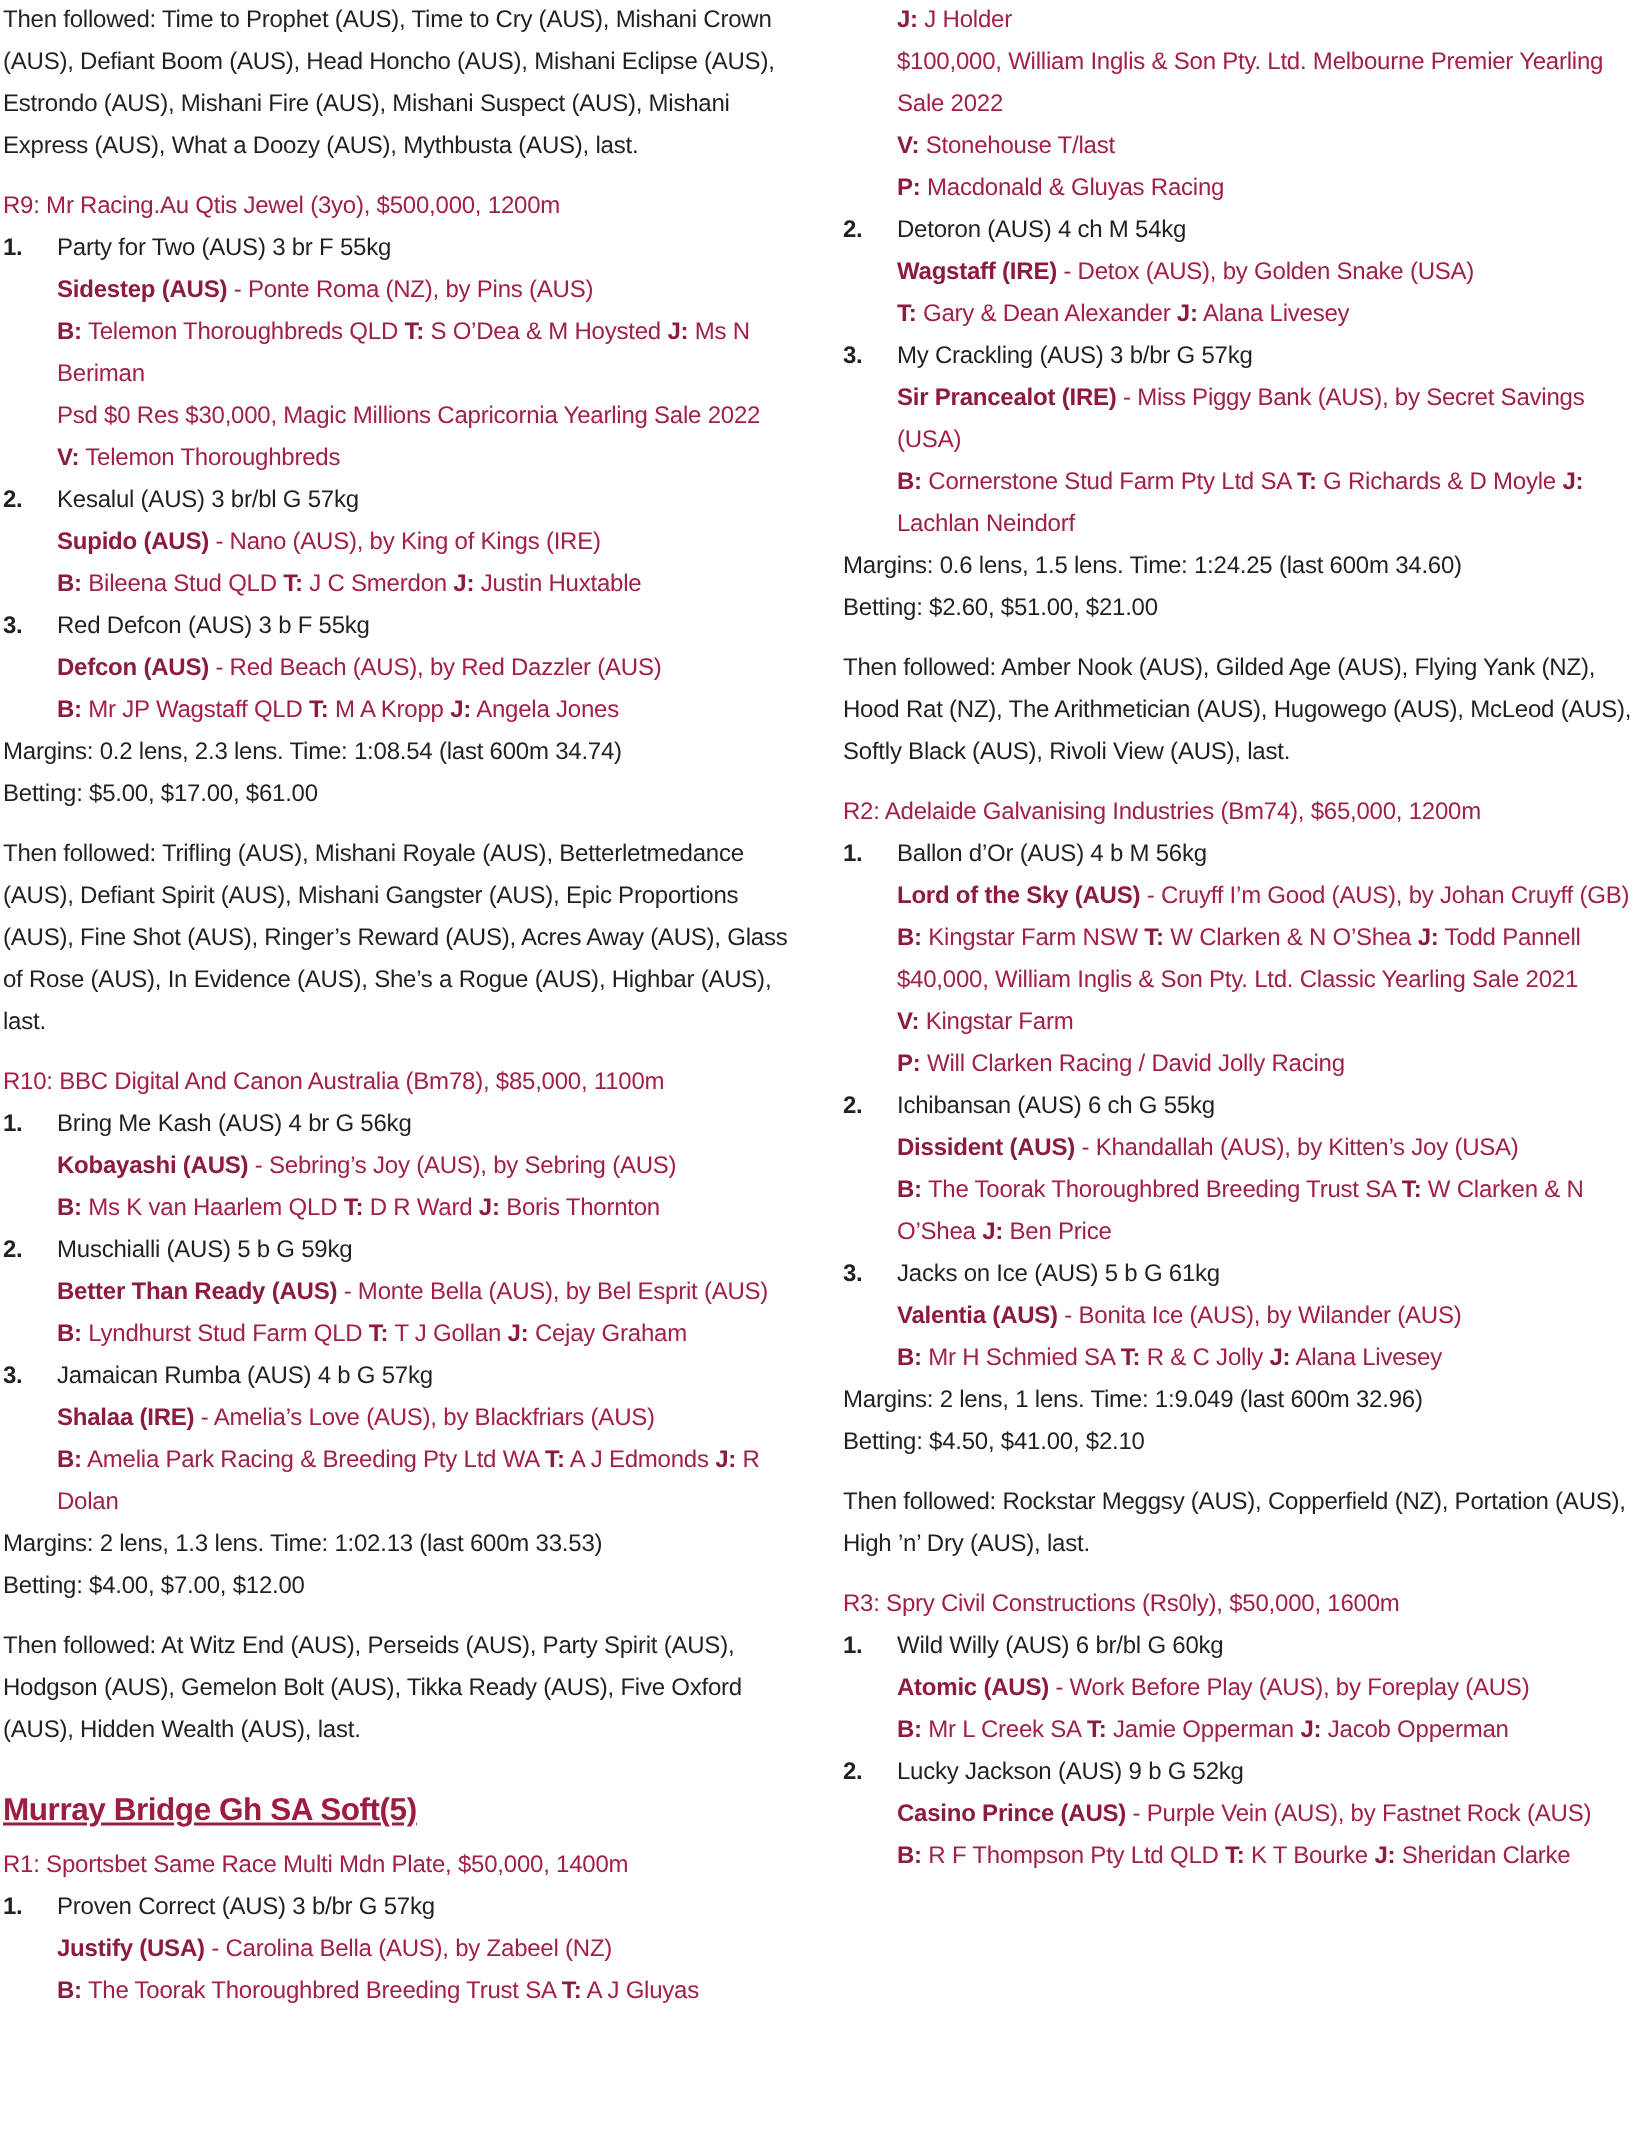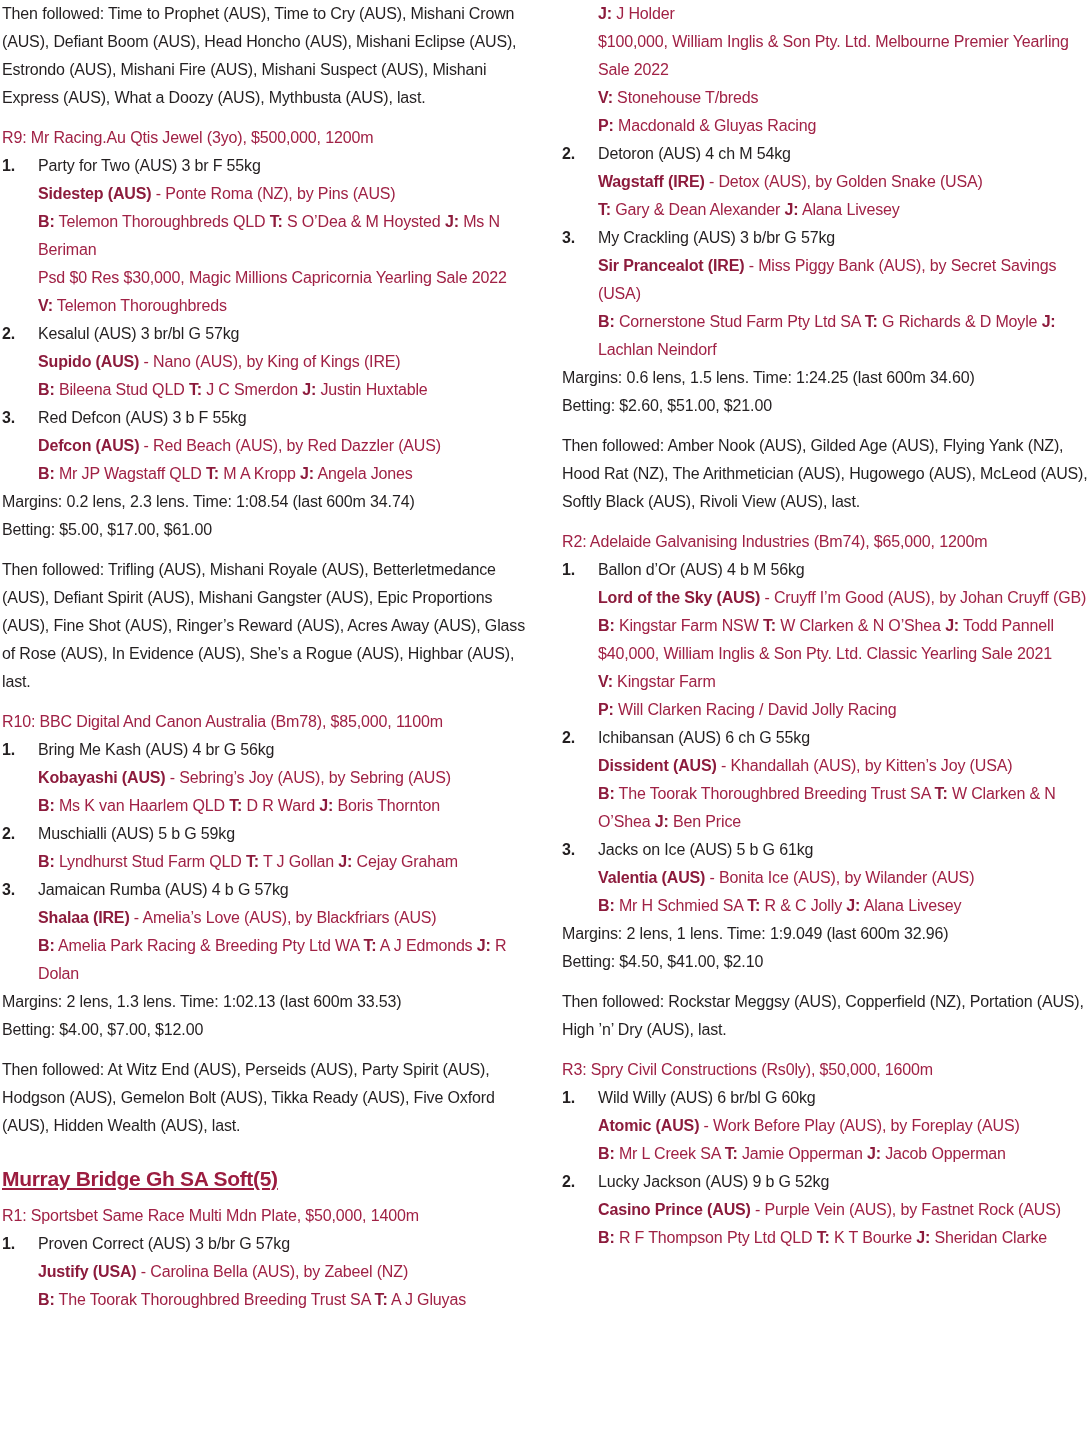--- a/index.html
+++ b/index.html
@@ -77,20 +77,21 @@
         <div class="rbody">
           <p class="rtitle"><span class="bseg">Bring Me Kash (AUS)</span><span class="seg"> 4 br G 56kg</span></p>
           <p class="rdetail"><span class="bseg">Kobayashi (AUS)</span><span class="seg"> - Sebring’s Joy (AUS), by Sebring (AUS)</span></p>
           <p class="rdetail"><span class="bseg">B:</span><span class="seg"> Ms K van Haarlem QLD </span><span class="bseg">T:</span><span class="seg"> D R Ward </span><span class="bseg">J:</span><span class="seg"> Boris Thornton</span></p>
         </div>
       </div>
       <div class="runner">
         <span class="num">2.</span>
         <div class="rbody">
           <p class="rtitle"><span class="bseg">Muschialli (AUS)</span><span class="seg"> 5 b G 59kg</span></p>
+          <p class="rdetail"><span class="bseg">Better Than Ready (AUS)</span><span class="seg"> - Monte Bella (AUS), by Bel Esprit (AUS)</span></p>
           <p class="rdetail"><span class="bseg">B:</span><span class="seg"> Lyndhurst Stud Farm QLD </span><span class="bseg">T:</span><span class="seg"> T J Gollan </span><span class="bseg">J:</span><span class="seg"> Cejay Graham</span></p>
         </div>
       </div>
       <div class="runner">
         <span class="num">3.</span>
         <div class="rbody">
           <p class="rtitle"><span class="bseg">Jamaican Rumba (AUS)</span><span class="seg"> 4 b G 57kg</span></p>
           <p class="rdetail"><span class="bseg">Shalaa (IRE)</span><span class="seg"> - Amelia’s Love (AUS), by Blackfriars (AUS)</span></p>
           <p class="rdetail"><span class="bseg">B:</span><span class="seg"> Amelia Park Racing &amp; Breeding Pty Ltd WA </span><span class="bseg">T:</span><span class="seg"> A J Edmonds </span><span class="bseg">J:</span><span class="seg"> R Dolan</span></p>
         </div>
@@ -108,21 +109,21 @@
           <p class="rdetail"><span class="bseg">B:</span><span class="seg"> The Toorak Thoroughbred Breeding Trust SA </span><span class="bseg">T:</span><span class="seg"> A J Gluyas</span></p>
         </div>
       </div>
     </div>
     <div class="col">
       <div class="runner">
         <span class="num"></span>
         <div class="rbody">
           <p class="rdetail"><span class="bseg">J:</span><span class="seg"> J Holder</span></p>
           <p class="rdetail"><span class="seg">$100,000, William Inglis &amp; Son Pty. Ltd. Melbourne Premier Yearling Sale 2022</span></p>
-          <p class="rdetail"><span class="bseg">V:</span><span class="seg"> Stonehouse T/breds</span></p>
+          <p class="rdetail"><span class="bseg">V:</span><span class="seg"> Stonehouse T/last</span></p>
           <p class="rdetail"><span class="bseg">P:</span><span class="seg"> Macdonald &amp; Gluyas Racing</span></p>
         </div>
       </div>
       <div class="runner">
         <span class="num">2.</span>
         <div class="rbody">
           <p class="rtitle"><span class="bseg">Detoron (AUS)</span><span class="seg"> 4 ch M 54kg</span></p>
           <p class="rdetail"><span class="bseg">Wagstaff (IRE)</span><span class="seg"> - Detox (AUS), by Golden Snake (USA)</span></p>
           <p class="rdetail"><span class="bseg">T:</span><span class="seg"> Gary &amp; Dean Alexander </span><span class="bseg">J:</span><span class="seg"> Alana Livesey</span></p>
         </div>

